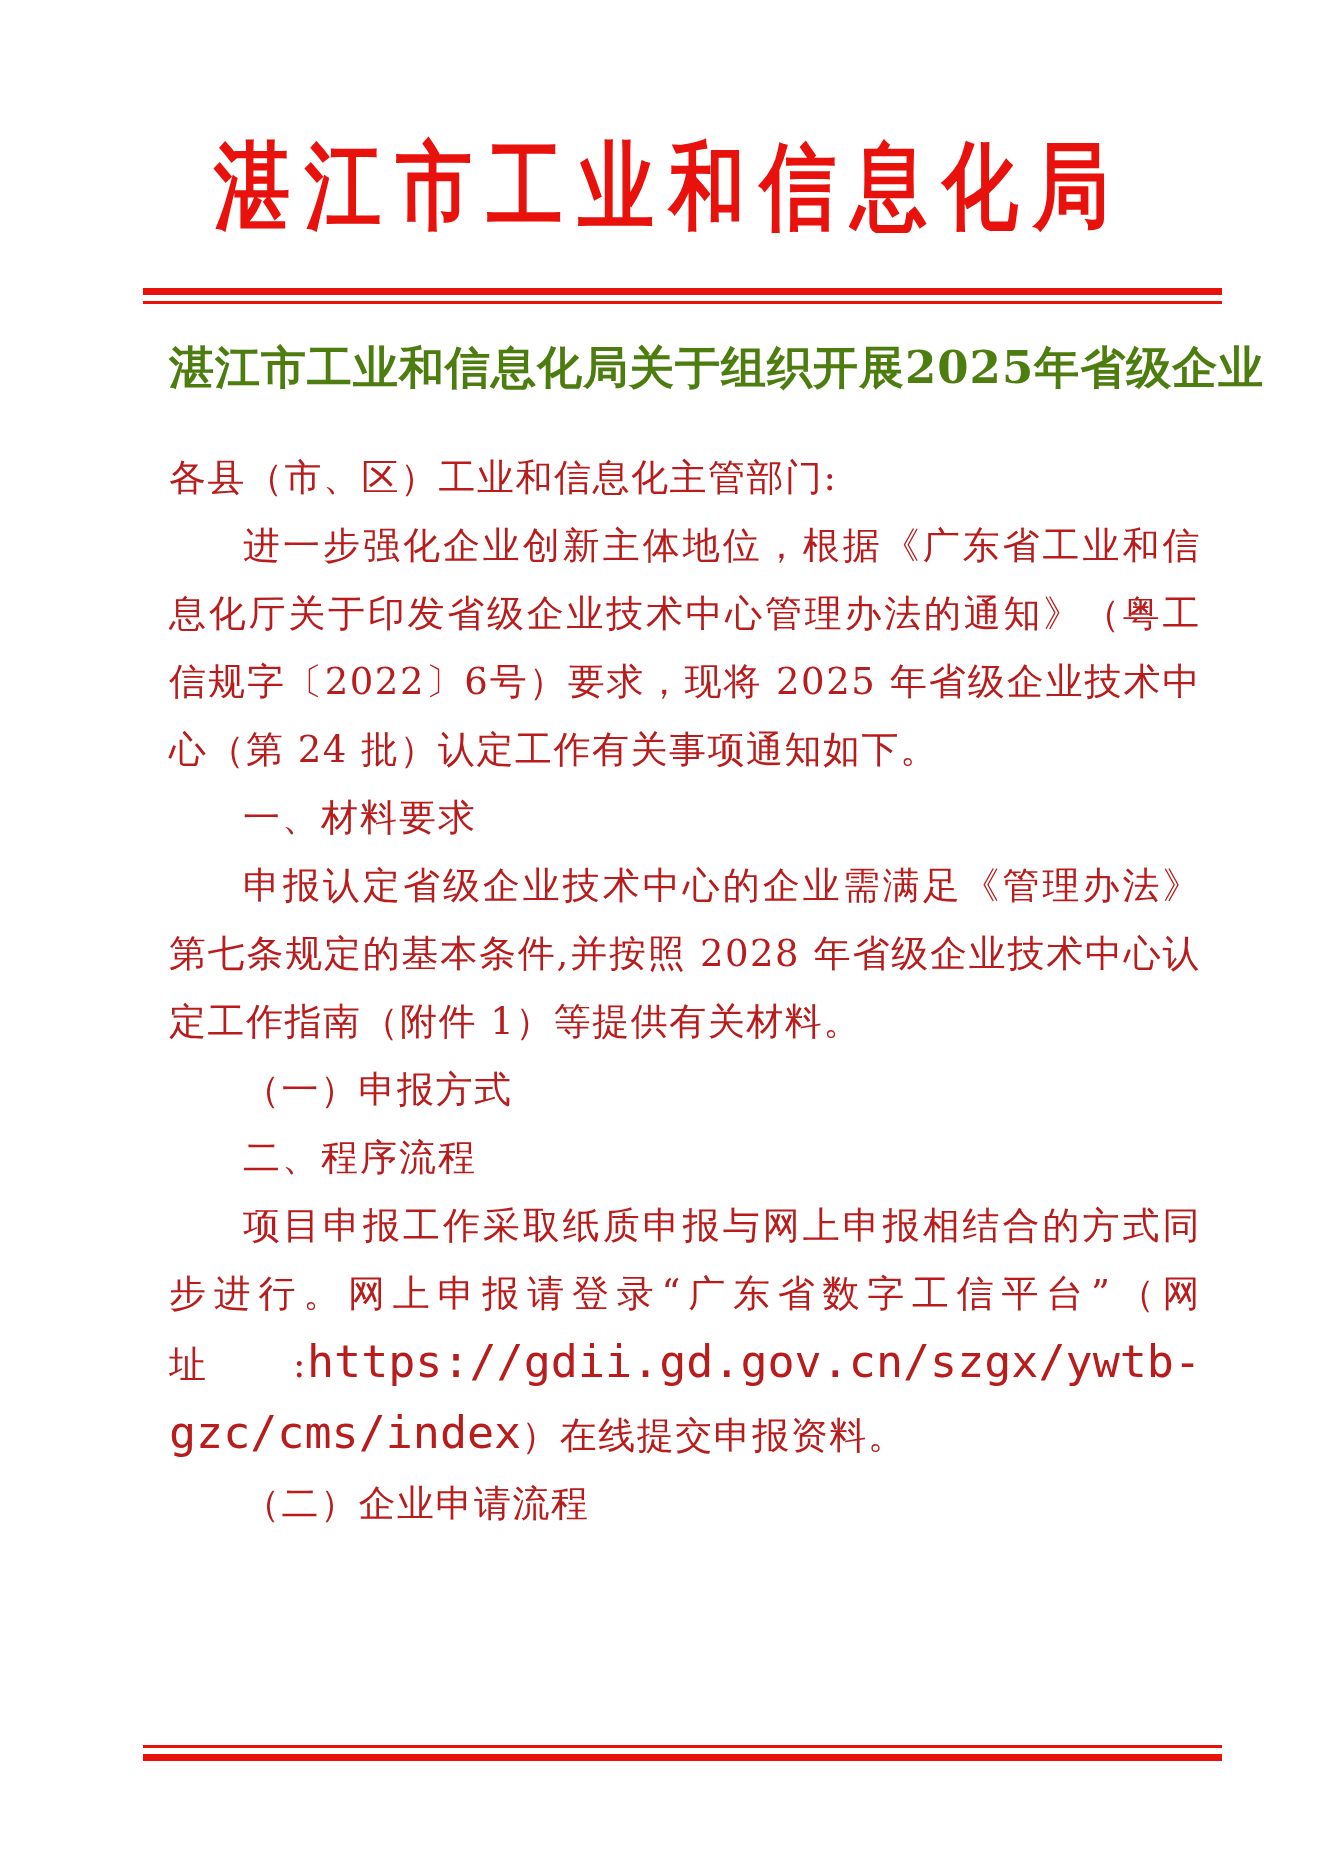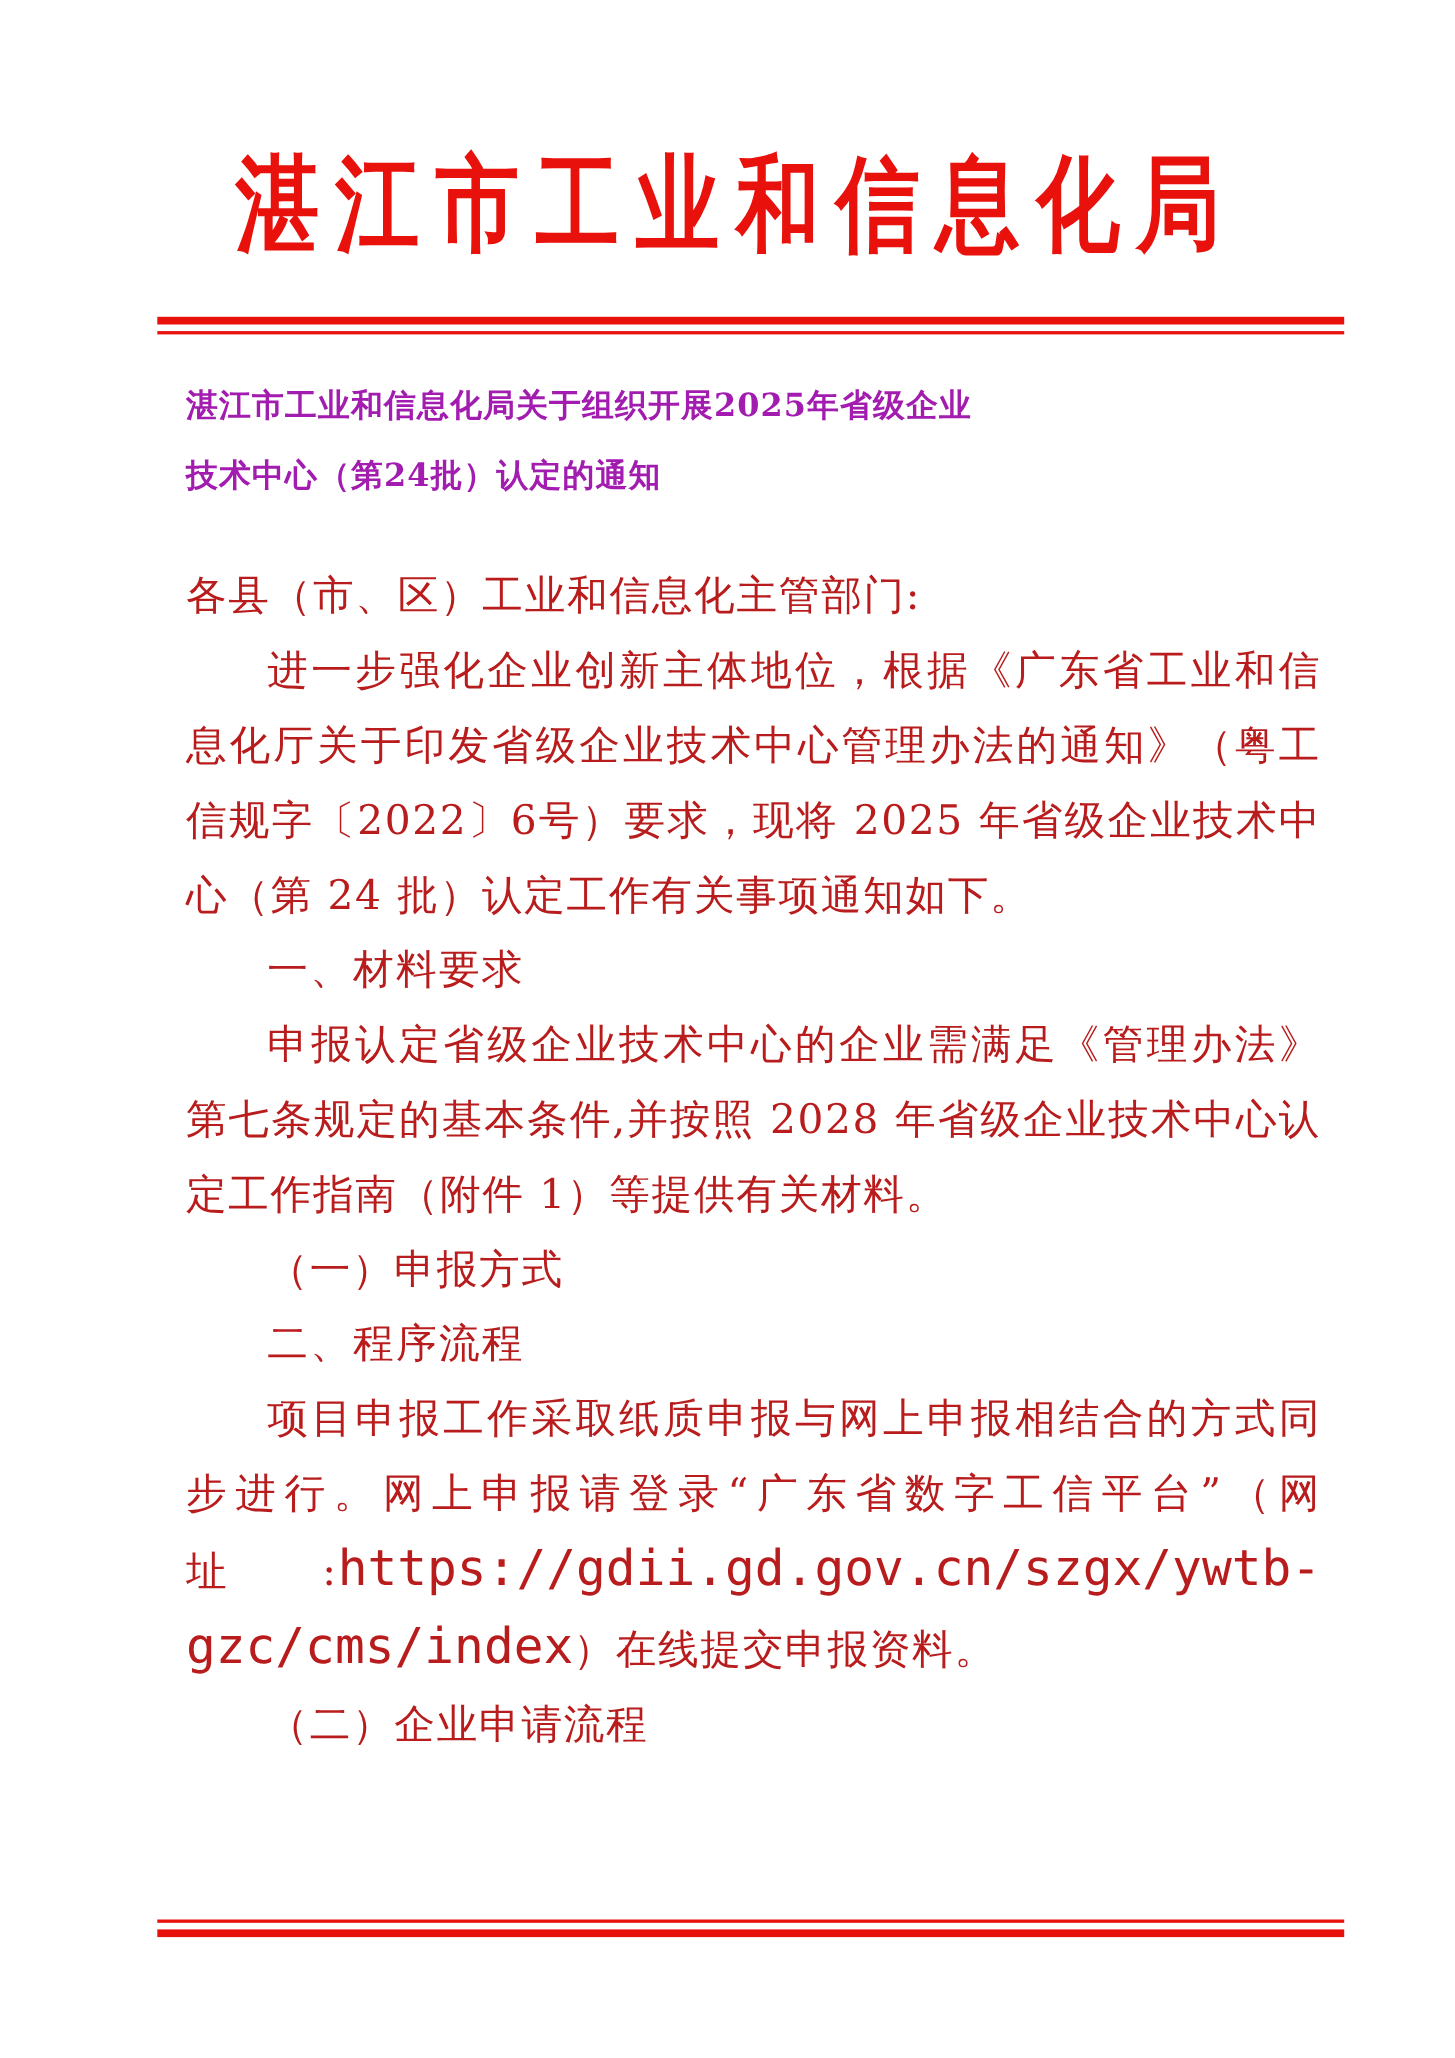--- a/index.html
+++ b/index.html
@@ -61,26 +61,26 @@
 
   
   .doc {
     position: absolute;
     left: 148px;
     top: 336px;
     width: 1032px;
   }
 
   .doc-title {
-    text-align: left;
+    text-align: right;
     font-family: "DejaVu Serif", "Liberation Serif", serif;
     font-weight: bold;
-    font-size: 29px;
+    font-size: 45px;
     line-height: 64px;
-    color: #a21caf;
+    color: #4d7c0f;
     letter-spacing: 1px;
     margin-bottom: 44px;
   }
   .doc-title .tline { display: block; white-space: nowrap; }
 
   .body-text {
     font-family: "DejaVu Serif", "Liberation Serif", serif;
     font-size: 37px;
     line-height: 68px;
     color: #b91c1c;
@@ -121,21 +121,20 @@
   <div class="rule-wrap header-rules">
     <div class="rule-thick"></div>
     <div class="rule-gap"></div>
     <div class="rule-thin"></div>
   </div>
 
   <div class="doc">
 
     <div class="doc-title">
       <span class="tline">湛江市工业和信息化局关于组织开展2025年省级企业</span>
-      <span class="tline">技术中心（第24批）认定的通知</span>
     </div>
 
     <div class="body-text">
 
       <p class="para">各县（市、区）工业和信息化主管部门:</p>
 
       <p class="para indent">进一步强化企业创新主体地位，根据《广东省工业和信息化厅关于印发省级企业技术中心管理办法的通知》（粤工信规字〔2022〕6号）要求，现将 2025 年省级企业技术中心（第 24 批）认定工作有关事项通知如下。</p>
 
       <p class="para heading">一、材料要求</p>
 

